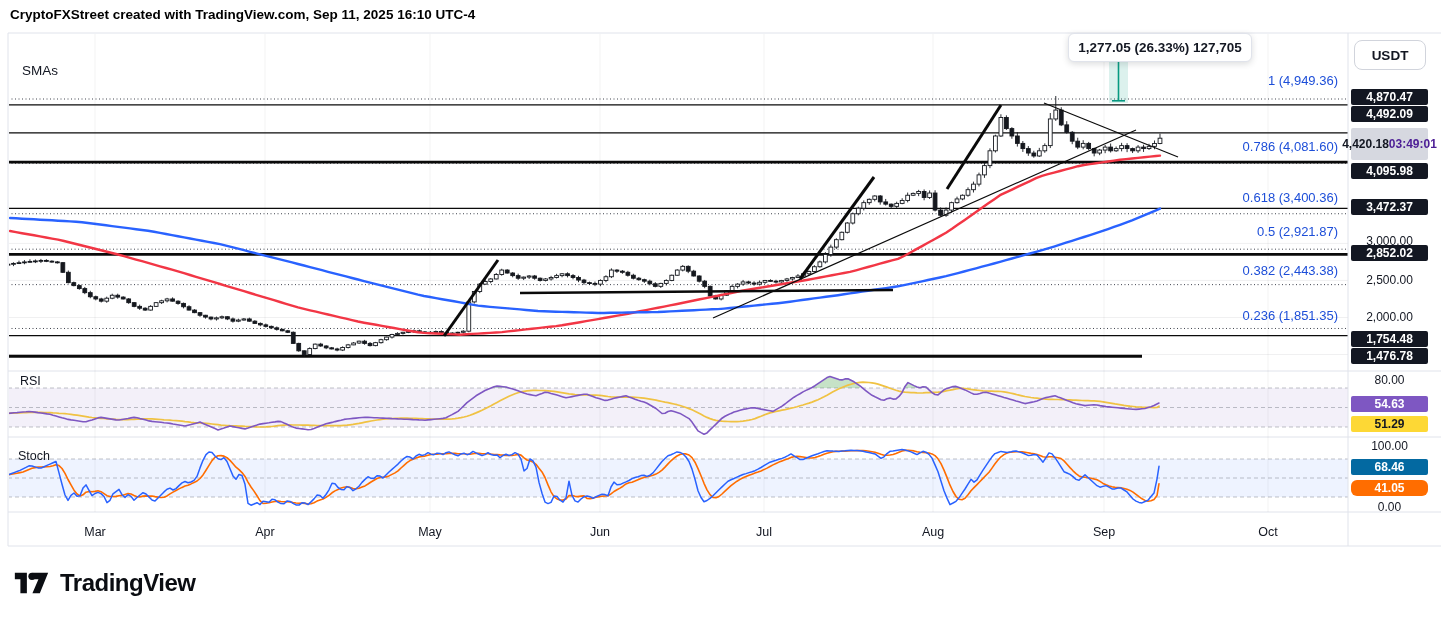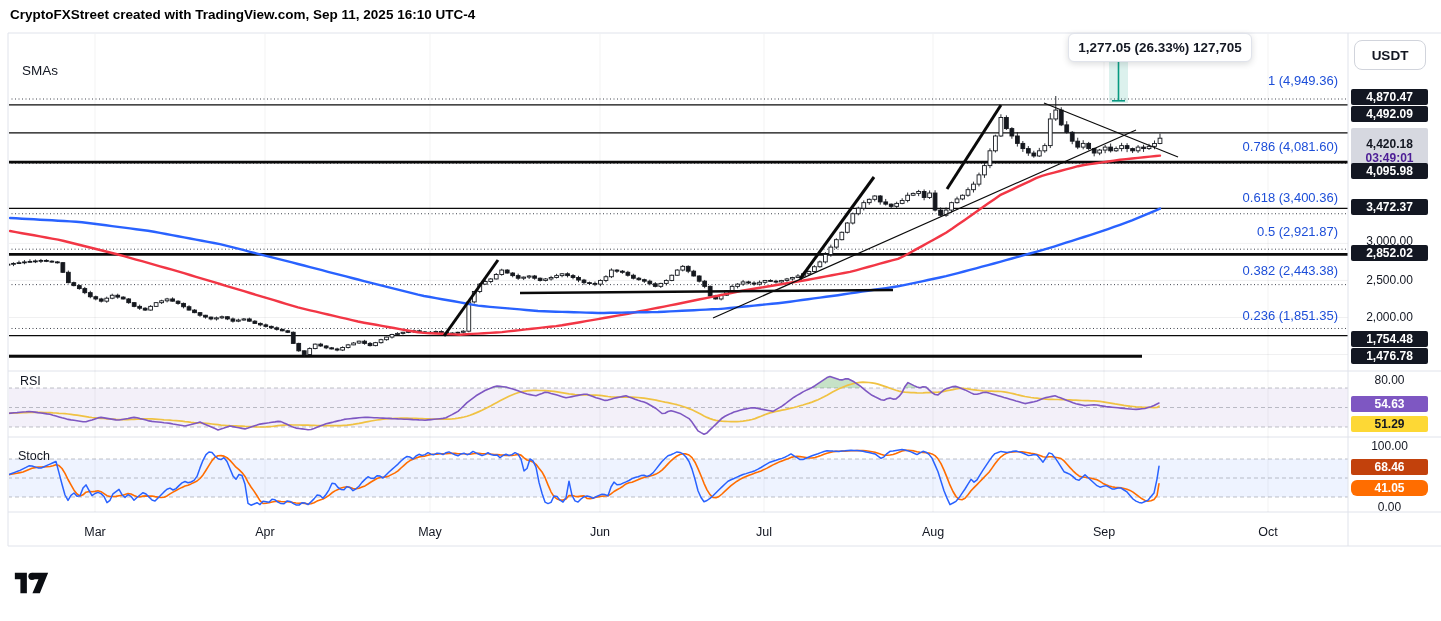--- a/index.html
+++ b/index.html
@@ -16,24 +16,24 @@
            border-radius:6px;box-shadow:0 2px 6px rgba(60,64,72,.18);display:flex;align-items:center;
            justify-content:center;font-size:13.5px;font-weight:600;z-index:30;margin-left:42px;}
   #usdt-btn{left:1354px;top:40px;width:70px;height:28px;border:1px solid #d1d4dc;border-radius:8px;
             background:#fff;display:flex;align-items:center;justify-content:center;font-size:13.5px;
             font-weight:600;cursor:pointer;z-index:25;}
   .badge{position:absolute;left:1351px;width:77px;height:16px;border-radius:2px;display:flex;
          align-items:center;justify-content:center;font-size:12px;font-weight:600;z-index:20;}
   .badge.dark{background:#131722;color:#fff;}
   .badge.purple{background:#7E57C2;color:#fff;}
   .badge.yellow{background:#FDD835;color:#131722;}
-  .badge.blue{background:#c2410c;color:#fff;}
+  .badge.blue{background:#0369a1;color:#fff;}
   .badge.orange{background:#FF6D00;color:#fff;}
   .badge.plain{background:transparent;color:#131722;font-weight:500;}
-  .badge.last{background:#D6D8E0;color:#131722;height:46px;flex-direction:column;line-height:14px;}
+  .badge.last{background:#D6D8E0;color:#131722;height:32px;flex-direction:row;line-height:14px;}
   .badge.last .t2{color:#4c1d95;}
   .fib-label{position:absolute;right:103px;font-size:13px;font-weight:500;color:#1d4ed8;
              white-space:nowrap;z-index:15;}
   .month-label{position:absolute;top:525px;font-size:12.5px;color:#131722;transform:translateX(-50%);}
   #logo{left:13px;top:569px;display:flex;align-items:center;gap:10px;}
   #logo .word{font-size:24px;font-weight:700;letter-spacing:-0.5px;color:#0b0d12;}
 </style>
 </head>
 <body>
 
@@ -591,14 +591,15 @@
       <div class="month-label" style="left: 1104px;">Sep</div>
       <div class="month-label" style="left: 1268px;">Oct</div>
     </div>
 
   <div class="abs" id="logo">
     <svg width="37" height="28" viewBox="0 0 40 30">
       <path d="M2,4 H15 V26 H8 V11 H2 Z" fill="#0b0d12"></path>
       <circle cx="20.5" cy="7.8" r="3.9" fill="#0b0d12"></circle>
       <path d="M21,4 h17 l-9,22 h-8 l6.5,-15 h-6.5 z" fill="#0b0d12"></path>
     </svg>
+    <span class="word">TradingView</span>
   </div>
 </div>
 
 </body></html>

